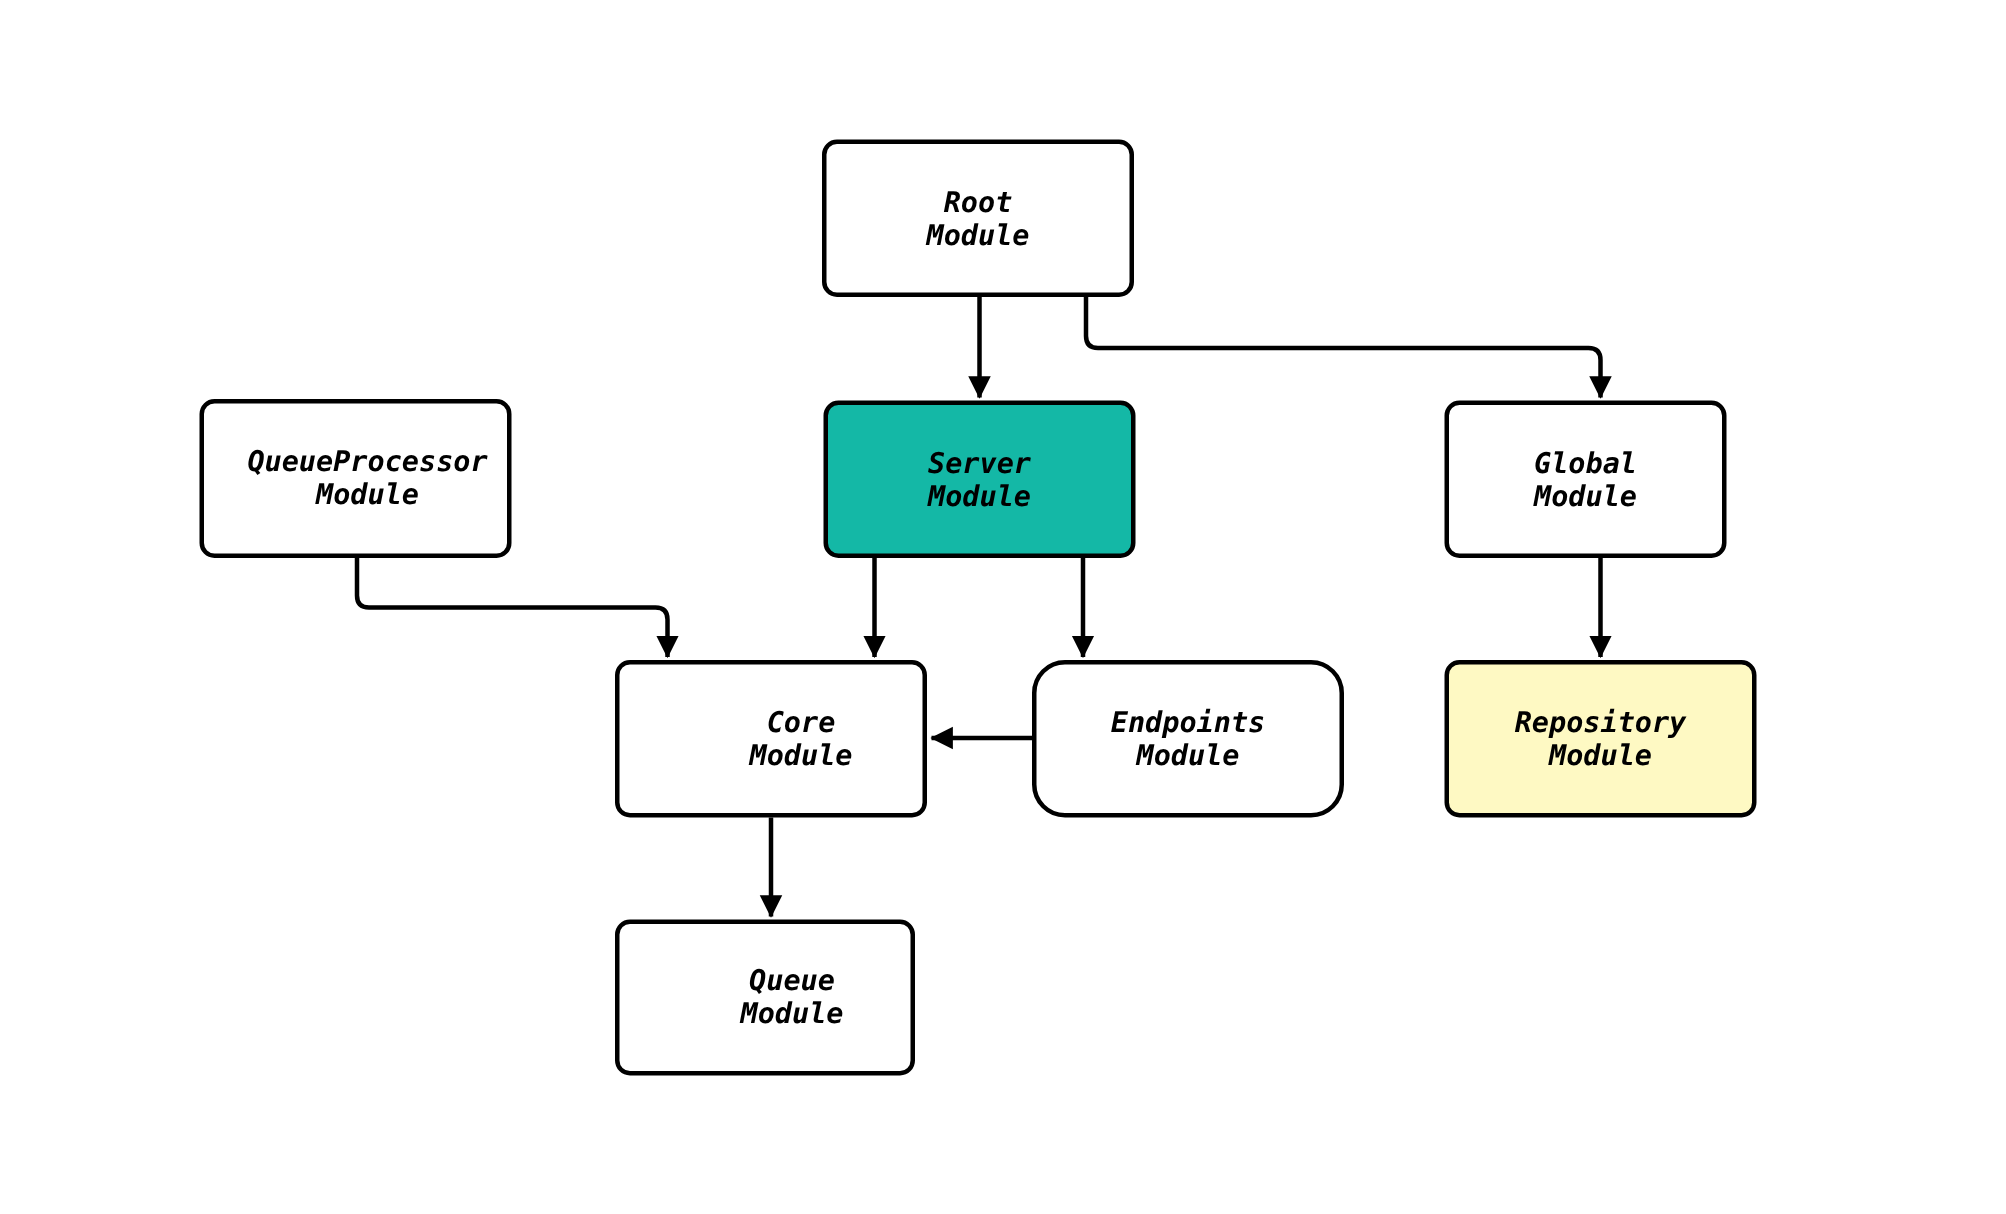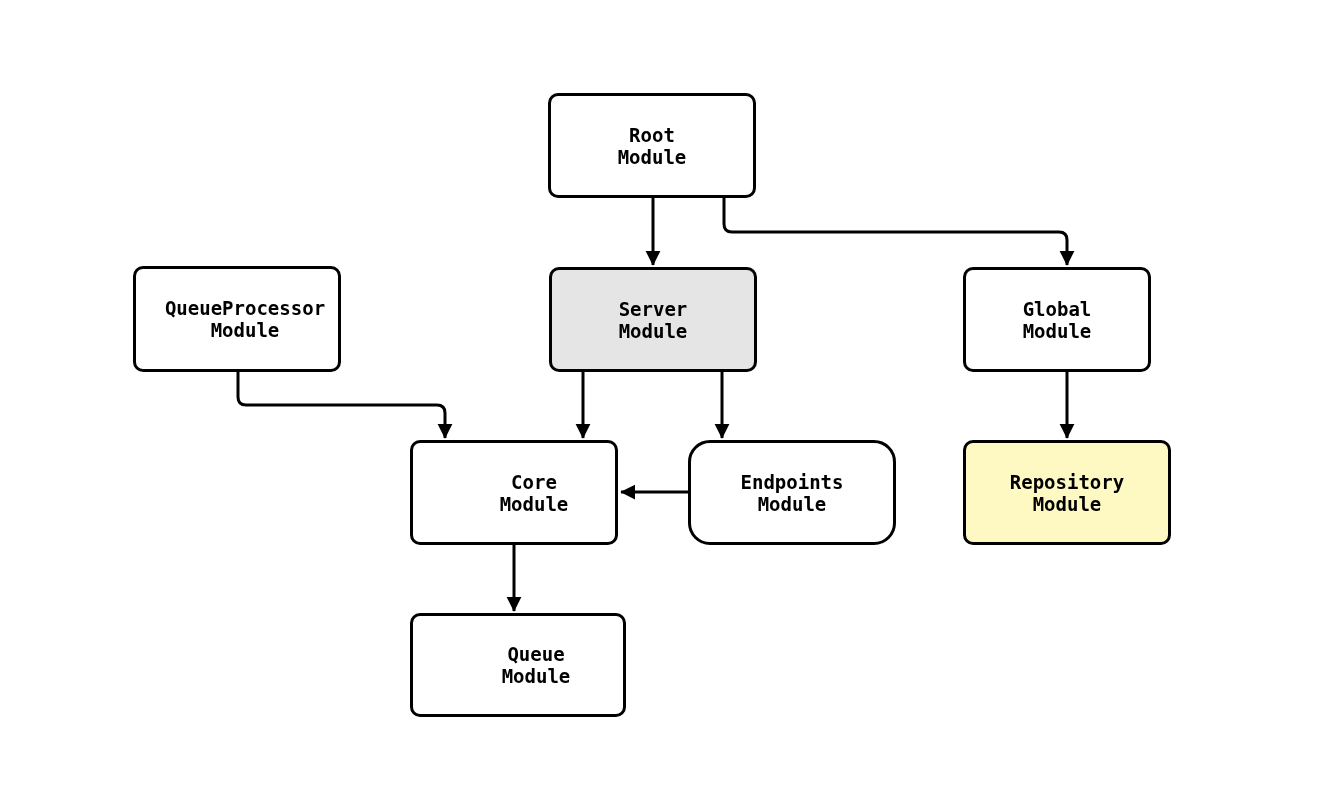--- a/index.html
+++ b/index.html
@@ -30,20 +30,21 @@
     justify-content: center;
     text-align: center;
   }
   .node-label {
     font-family: "DejaVu Sans Mono", monospace;
     font-weight: bold;
     font-size: 19px;
     line-height: 22px;
     color: #000000;
     white-space: pre-line;
+    font-style: italic;
   }
 </style>
 </head>
 <body>
 
 <div id="stage" style="width: 1337px; height: 809px; background: rgb(255, 255, 255);">
   <svg id="edges" xmlns="http://www.w3.org/2000/svg" viewBox="0 0 1337 809" width="1337" height="809">
     <defs>
       <marker id="arrowhead" viewBox="0 0 10 10" refX="9.5" refY="5" markerWidth="15" markerHeight="26" orient="auto-start-reverse" markerUnits="userSpaceOnUse">
         <path d="M 0 0 L 10 5 L 0 10 z" fill="#000000"></path>
@@ -60,37 +61,37 @@
     </svg>
 
   <div class="node" style="left: 548px; top: 93px; width: 208px; height: 105px; border-color: rgb(0, 0, 0); background: rgb(255, 255, 255);">
     <span class="node-label">Root
 Module</span>
   </div>
   <div class="node" style="left: 133px; top: 266px; width: 208px; height: 106px; border-color: rgb(0, 0, 0); background: rgb(255, 255, 255); padding-left: 16px;">
     <span class="node-label">QueueProcessor
 Module</span>
   </div>
-  <div class="node" style="left: 549px; top: 267px; width: 208px; height: 105px; border-color: rgb(0, 0, 0); background: #e5e5e5;">
+  <div class="node" style="left: 549px; top: 267px; width: 208px; height: 105px; border-color: rgb(0, 0, 0); background: #14b8a6;">
     <span class="node-label">Server
 Module</span>
   </div>
   <div class="node" style="left: 963px; top: 267px; width: 188px; height: 105px; border-color: rgb(0, 0, 0); background: rgb(255, 255, 255);">
     <span class="node-label">Global
 Module</span>
   </div>
   <div class="node" style="left: 410px; top: 440px; width: 208px; height: 105px; border-color: rgb(0, 0, 0); background: rgb(255, 255, 255); padding-left: 40px;">
     <span class="node-label">Core
 Module</span>
   </div>
   <div class="node" style="left: 688px; top: 440px; width: 208px; height: 105px; border-color: rgb(0, 0, 0); background: rgb(255, 255, 255); border-radius: 22px;">
     <span class="node-label">Endpoints
 Module</span>
   </div>
   <div class="node" style="left: 963px; top: 440px; width: 208px; height: 105px; border-color: rgb(0, 0, 0); background: #fef9c3;">
     <span class="node-label">Repository
 Module</span>
   </div>
-  <div class="node" style="left: 410px; top: 613px; width: 216px; height: 104px; border-color: rgb(0, 0, 0); background: rgb(255, 255, 255); padding-left: 36px;">
+  <div class="node" style="left: 410px; top: 613px; width: 200px; height: 104px; border-color: rgb(0, 0, 0); background: rgb(255, 255, 255); padding-left: 36px;">
     <span class="node-label">Queue
 Module</span>
   </div>
 </div>
 
 </body></html>

